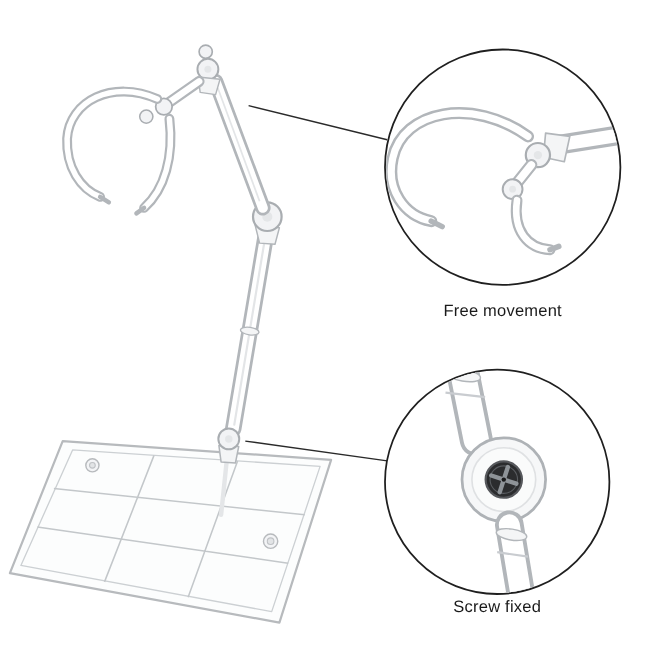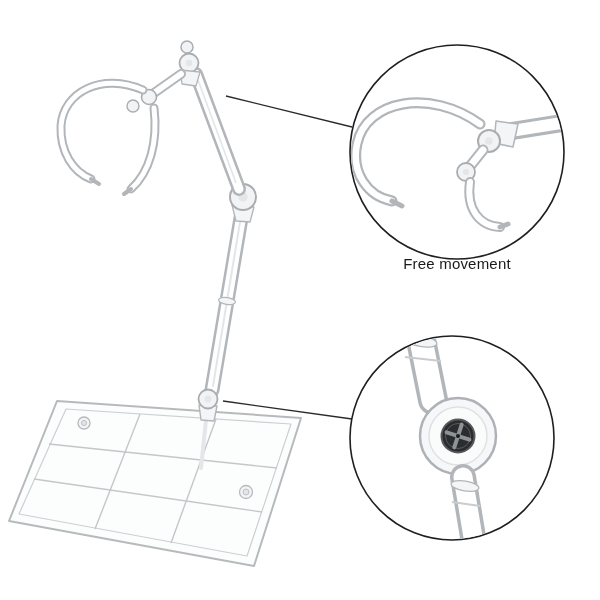--- a/index.html
+++ b/index.html
@@ -24,21 +24,21 @@
   }
   .callout-label {
     position: absolute;
     width: 200px;
     text-align: center;
     font-size: 15px;
     color: var(--text, #1a1a1a);
     letter-spacing: 0.2px;
     user-select: none;
   }
-  .label-free-movement { left: 357px; top: 255px; }
+  .label-free-movement { left: 357px; top: 274px; }
   .label-screw-fixed  { left: 352px; top: 543px; }
 </style>
 </head>
 <body>
 
 <div class="canvas">
 
   <svg width="600" height="600" viewBox="0 0 600 600">
 
     <defs>
@@ -169,13 +169,14 @@
           <path d="M463,477 L474,543" stroke="#ffffff" stroke-width="19" stroke-linecap="round" fill="none"></path>
           <ellipse cx="465" cy="486" rx="14" ry="5" fill="#f4f5f6" stroke="#b2b6ba" stroke-width="1.3" transform="rotate(9 465 486)"></ellipse>
           <path d="M452,502 L480,506" stroke="#c9ccd0" stroke-width="2" fill="none"></path>
         </g>
       </g>
     </g>
   </svg>
 
   <div class="callout-label label-free-movement">Free movement</div>
 
+  <div class="callout-label label-screw-fixed">Screw fixed</div>
 </div>
 
 </body></html>

